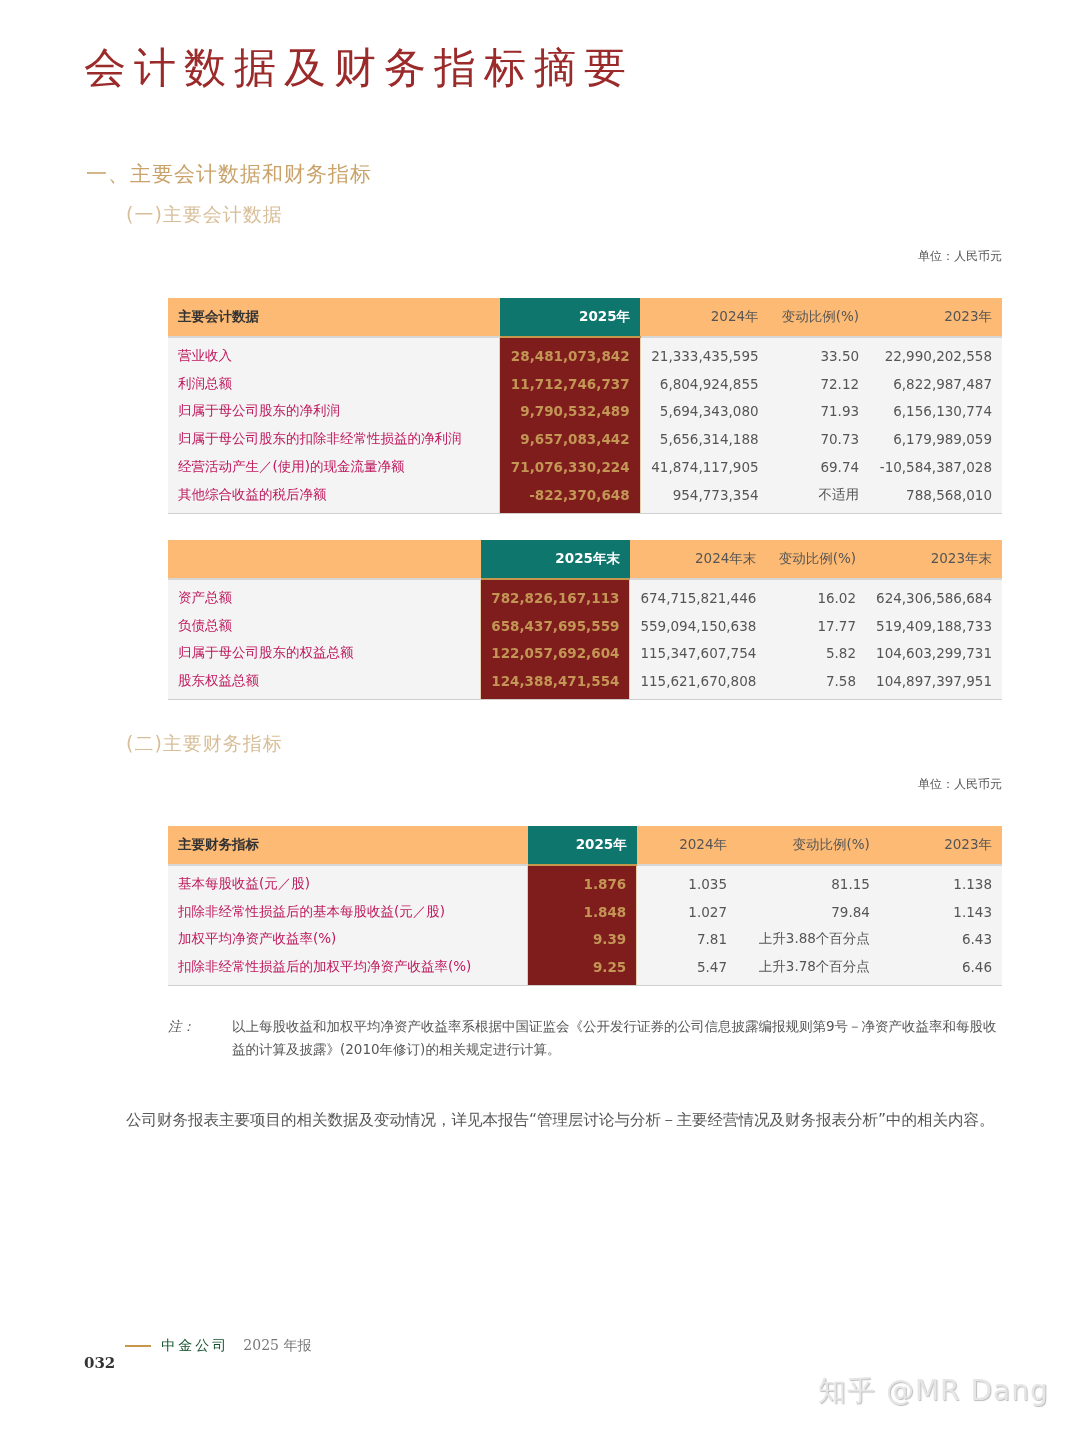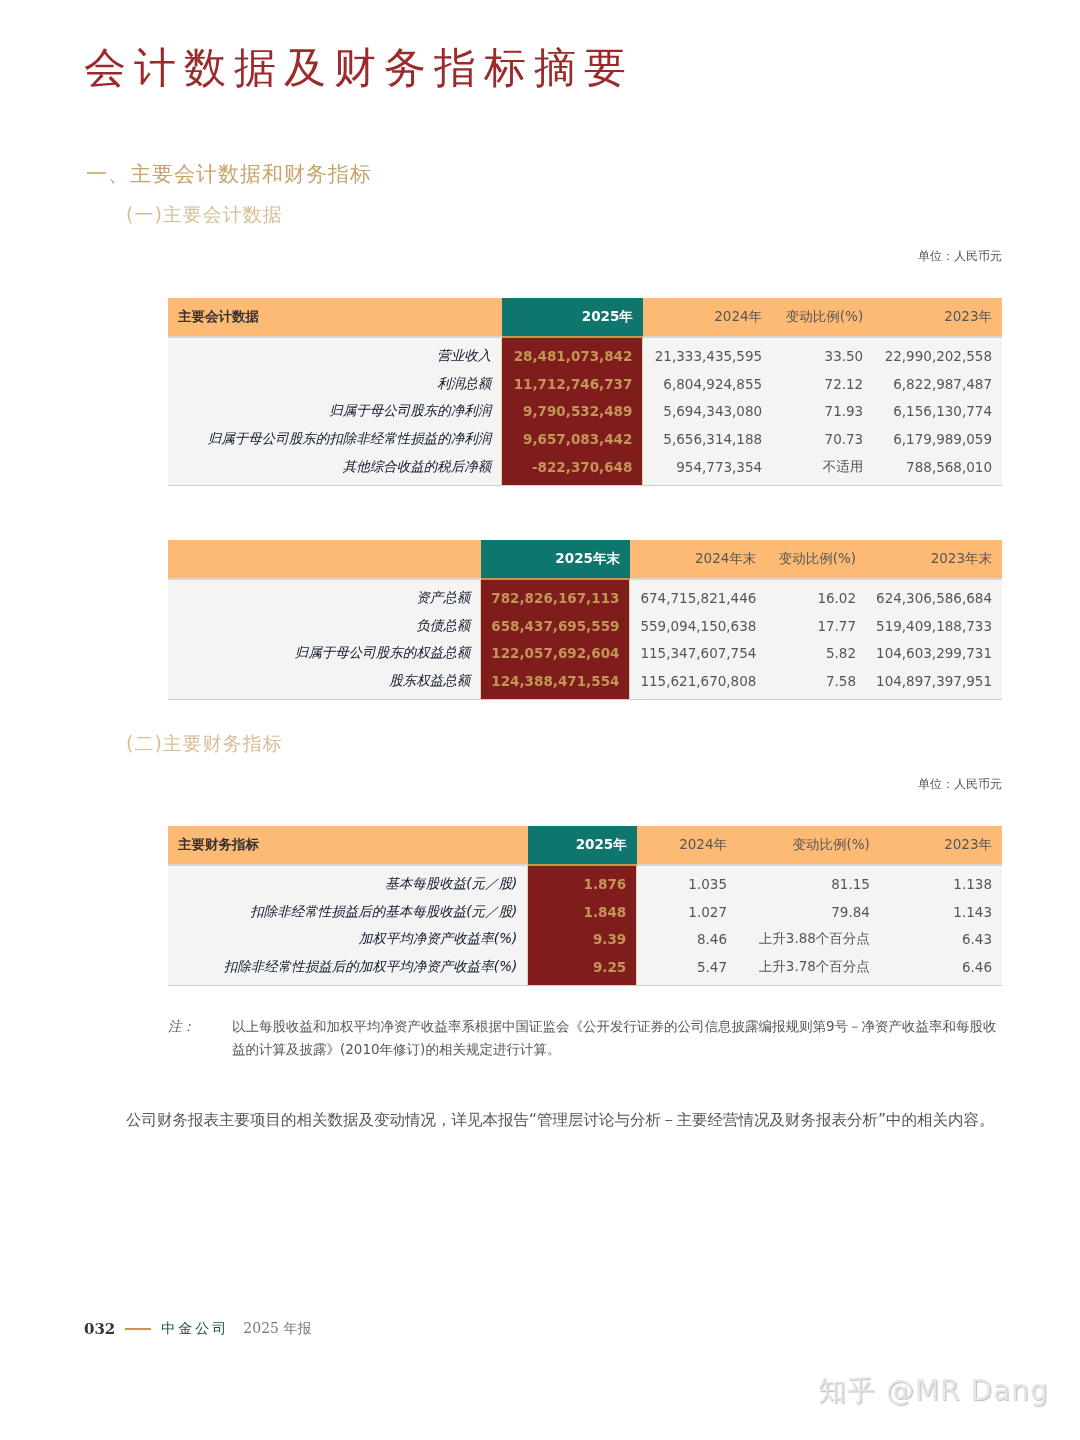--- a/index.html
+++ b/index.html
@@ -9,31 +9,31 @@
                 font-size: 42px; color: #9b2a2a; letter-spacing: 8px; font-weight: normal; }
   .h1 { position: absolute; left: 86px; top: 160px; font-size: 21px; color: #c9a36a; letter-spacing: 1px; }
   .h2 { position: absolute; left: 126px; font-size: 19px; color: #d8be98; letter-spacing: 1px; }
   .unit { position: absolute; right: 78px; font-size: 12px; color: #555; }
   table.fin { position: absolute; left: 168px; width: 834px; border-collapse: collapse; font-size: 13.5px; }
   table.fin th, table.fin td { padding: 0 10px; white-space: nowrap; }
   table.fin thead th { height: 38px; font-weight: normal; color: #555; text-align: right; border-bottom: 2px solid #d6d6d6; background: #fdba74; }
   table.fin thead th.label { text-align: left; font-weight: bold; color: #333; }
   table.fin thead th.hl { background: #0f766e; color: #fff; font-weight: bold; border-bottom: 2px solid #c6974a; }
   table.fin tbody td { height: 27.8px; background: #f4f4f4; text-align: right; color: #555; }
-  table.fin tbody td.label { text-align: right; color: #0f172a; font-style: italic; }
+  table.fin tbody td.label { text-align: left; color: #be185d; }
   table.fin tbody td.hl { background: #7f1d1d; color: #c39656; font-weight: bold; border-left: 1px solid #e5cfae; border-right: 1px solid #e5cfae; }
   table.fin tbody tr:first-child td { padding-top: 4px; }
   table.fin tbody tr:last-child td { padding-bottom: 4px; border-bottom: 1.5px solid #cfcfcf; }
   .col-label { width: 330px; } .col-hl { width: 100px; } .col-2024 { width: 92px; } .col-chg { width: 100px; } .col-2023 { width: 112px; }
   .note { position: absolute; left: 168px; top: 1015px; width: 840px; font-size: 13.5px; color: #555; line-height: 23px; }
   .note .note-label { position: absolute; left: 0; top: 0; font-style: italic; }
   .note .note-text { margin-left: 64px; display: block; }
   .para { position: absolute; left: 126px; top: 1105px; width: 880px; font-size: 15.5px; color: #555; line-height: 31px; }
   .footer { position: absolute; left: 84px; top: 1320px; font-family: "DejaVu Serif", "Liberation Serif", serif; font-size: 14px; color: #444; display: flex; align-items: center; }
-  .footer .pg { font-weight: bold; font-size: 15px; color: #333; }
+  .footer .pg { font-weight: bold; font-size: 15px; color: #333; margin-top: 34px; }
   .footer .dash { display: inline-block; width: 26px; height: 2px; background: #c6974a; margin: 0 10px; }
   .footer .co { letter-spacing: 3px; color: #14532d; }
   .footer .yr { margin-left: 14px; color: #777; }
   .watermark { position: absolute; left: 818px; top: 1372px; font-size: 28px; color: #e6e6e6; letter-spacing: 1px;
                text-shadow: 1px 1px 1px #bdbdbd; }
 </style>
 </head>
 <body>
 
 <h1 class="page-title">会计数据及财务指标摘要</h1>
@@ -81,20 +81,27 @@
         <td>6,156,130,774</td>
       </tr>
     <tr>
         <td class="label">归属于母公司股东的扣除非经常性损益的净利润</td>
         <td class="hl">9,657,083,442</td>
         <td>5,656,314,188</td>
         <td>70.73</td>
         <td>6,179,989,059</td>
       </tr>
     <tr>
+        <td class="label">经营活动产生／(使用)的现金流量净额</td>
+        <td class="hl">71,076,330,224</td>
+        <td>41,874,117,905</td>
+        <td>69.74</td>
+        <td>-10,584,387,028</td>
+      </tr>
+    <tr>
         <td class="label">其他综合收益的税后净额</td>
         <td class="hl">-822,370,648</td>
         <td>954,773,354</td>
         <td>不适用</td>
         <td>788,568,010</td>
       </tr>
   </tbody>
 </table>
 
 <table class="fin" style="top:540px">
@@ -177,21 +184,21 @@
     <tr>
         <td class="label">扣除非经常性损益后的基本每股收益(元／股)</td>
         <td class="hl">1.848</td>
         <td>1.027</td>
         <td>79.84</td>
         <td>1.143</td>
       </tr>
     <tr>
         <td class="label">加权平均净资产收益率(%)</td>
         <td class="hl">9.39</td>
-        <td>8.46</td>
+        <td>7.81</td>
         <td>上升3.88个百分点</td>
         <td>6.43</td>
       </tr>
     <tr>
         <td class="label">扣除非经常性损益后的加权平均净资产收益率(%)</td>
         <td class="hl">9.25</td>
         <td>5.47</td>
         <td>上升3.78个百分点</td>
         <td>6.46</td>
       </tr>

